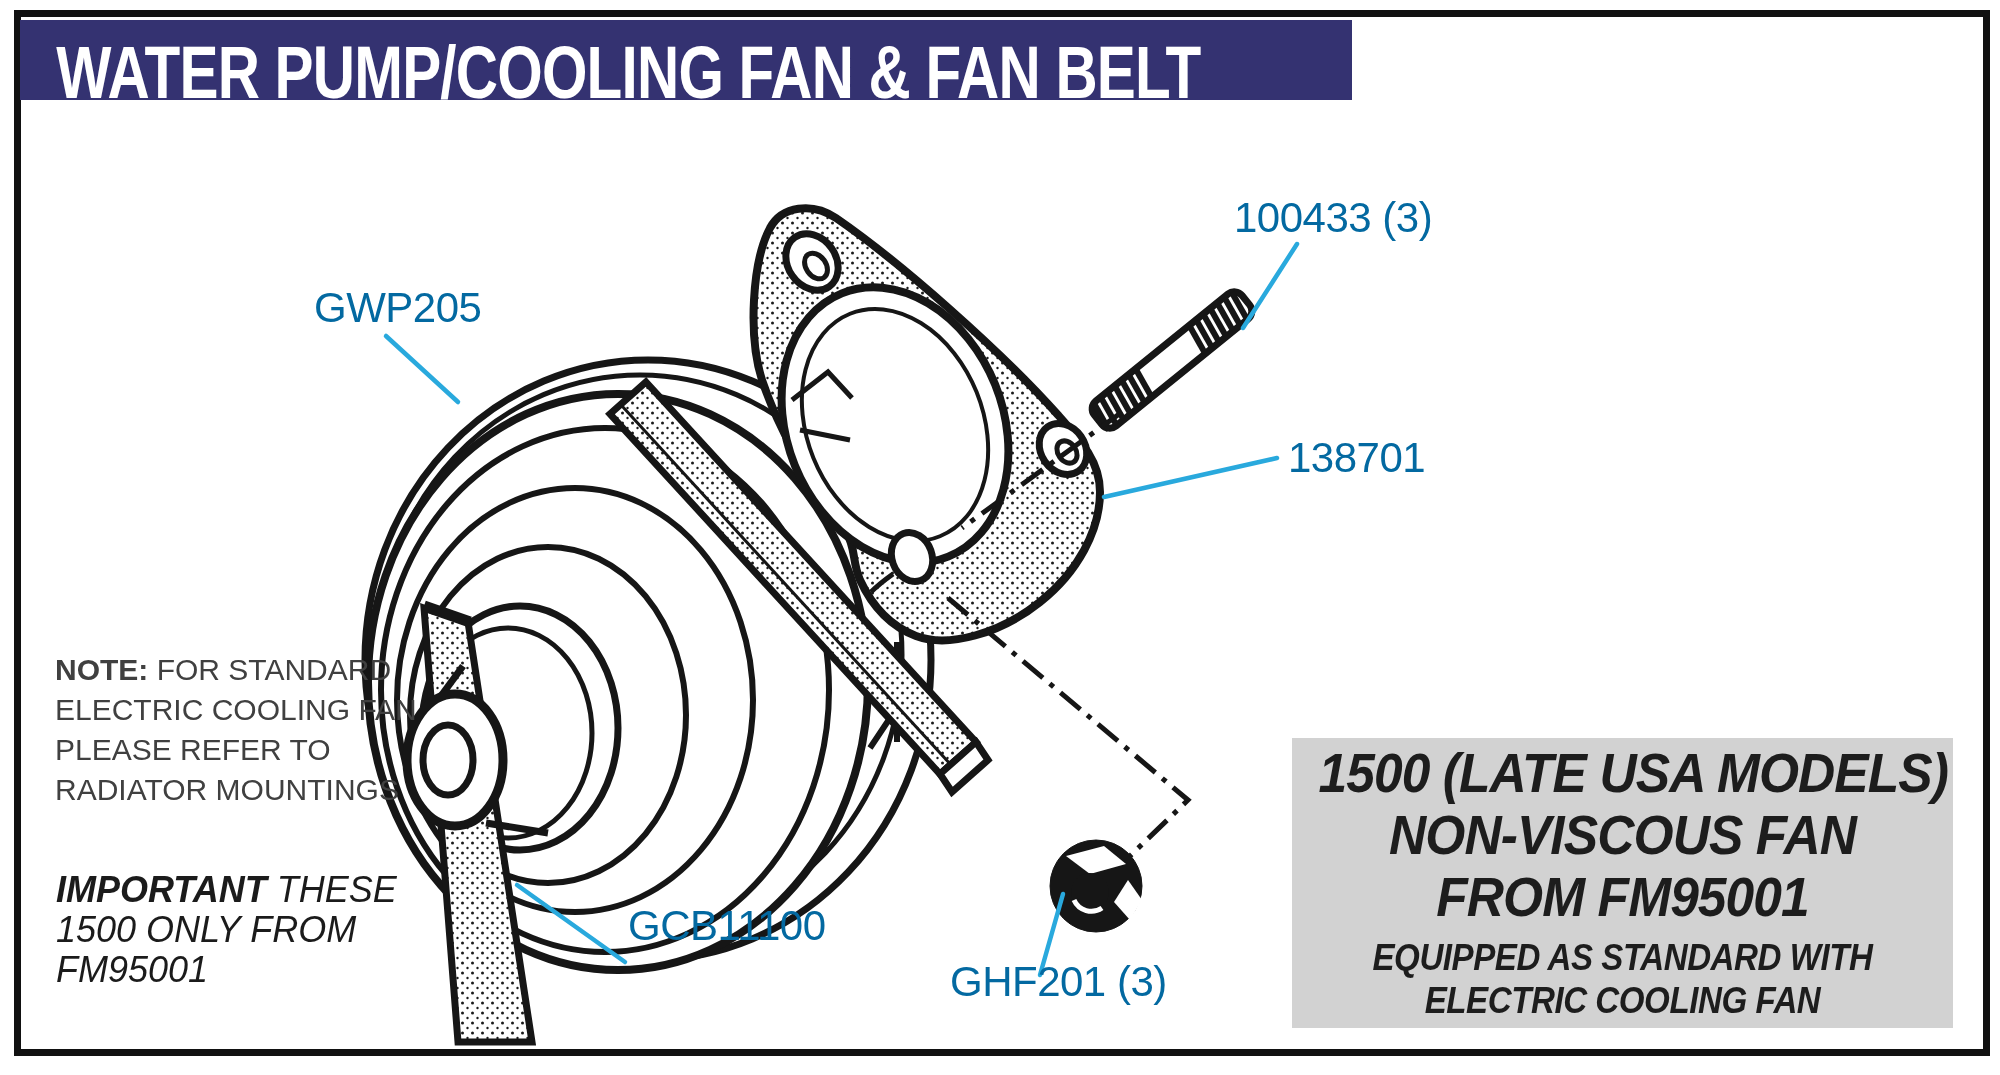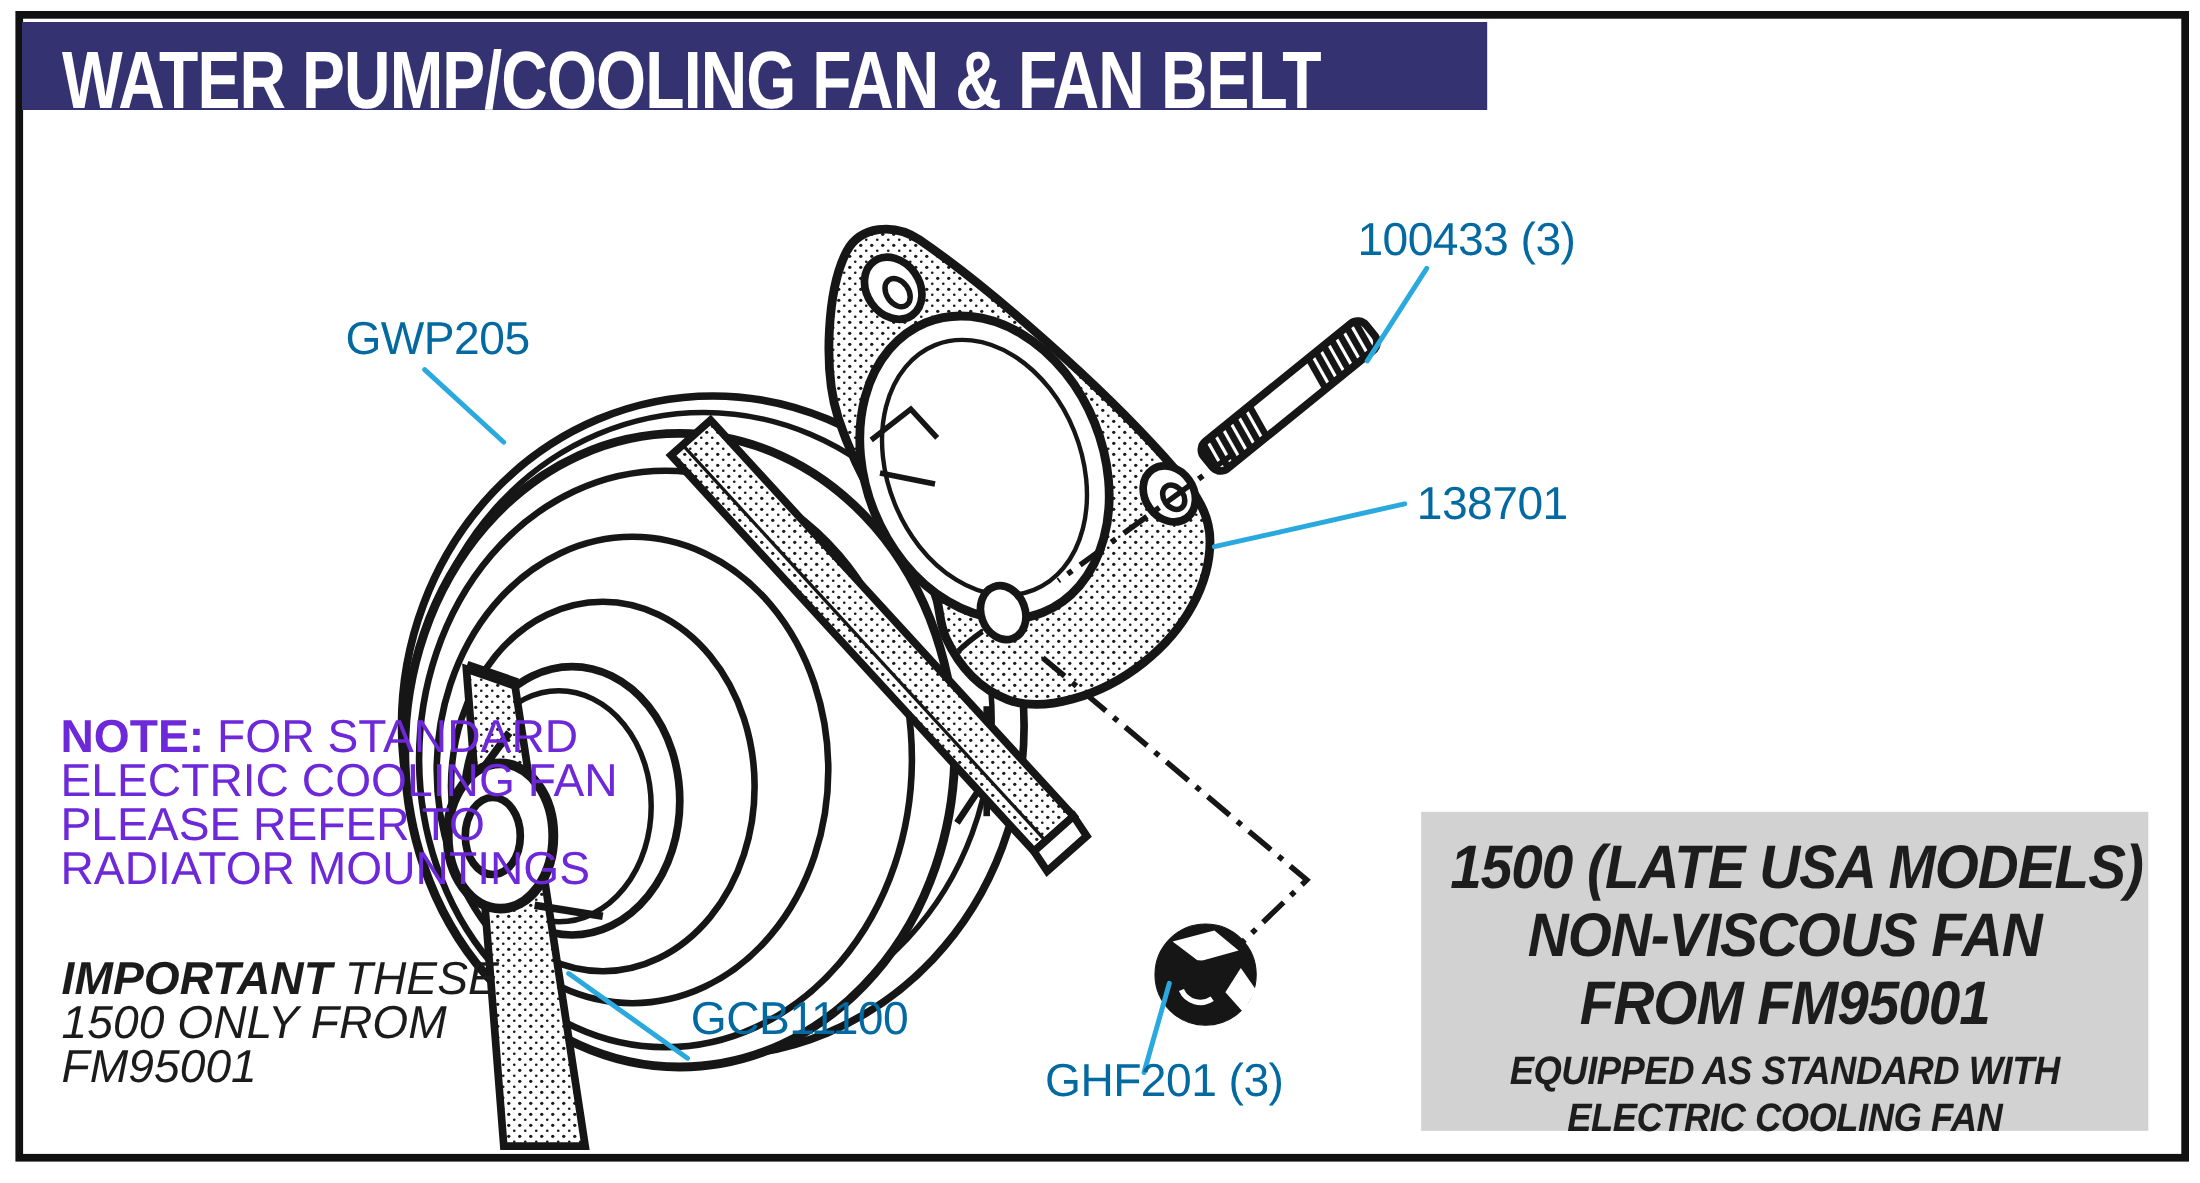--- a/index.html
+++ b/index.html
@@ -54,45 +54,45 @@
   }
   .lbl-gwp205   {left:314px; top:284px;}
   .lbl-100433   {left:1234px;top:194px;}
   .lbl-138701   {left:1288px;top:434px;}
   .lbl-gcb11100 {left:628px; top:902px;}
   .lbl-ghf201   {left:950px; top:958px;}
   .note-block{
     position:absolute;
     left:55px;top:650px;
     width:370px;
-    font-size:42px;
+    font-size:30px;
     line-height:40px;
-    color:#6d28d9;
+    color:#404040;
     white-space:nowrap;
   }
   .note-block b{font-weight:bold;}
   .important-block{
     position:absolute;
     left:56px;top:870px;
     width:420px;
-    font-size:42px;
+    font-size:36px;
     line-height:40px;
     font-style:italic;
     color:#1b1b1b;
     white-space:nowrap;
   }
   .important-block b{font-weight:bold;}
   .info-box{
     position:absolute;
     left:1292px;top:738px;
     width:661px;height:290px;
     background:var(--graybox);
     text-align:center;
     color:#1d1d1d;
-    padding-top:19px;
+    padding-top:4px;
   }
   .info-inner{
     transform:scaleX(0.92);
     transform-origin:center top;
   }
   .info-box .big{
     font-size:56px;
     line-height:62px;
     font-weight:bold;
     font-style:italic;

